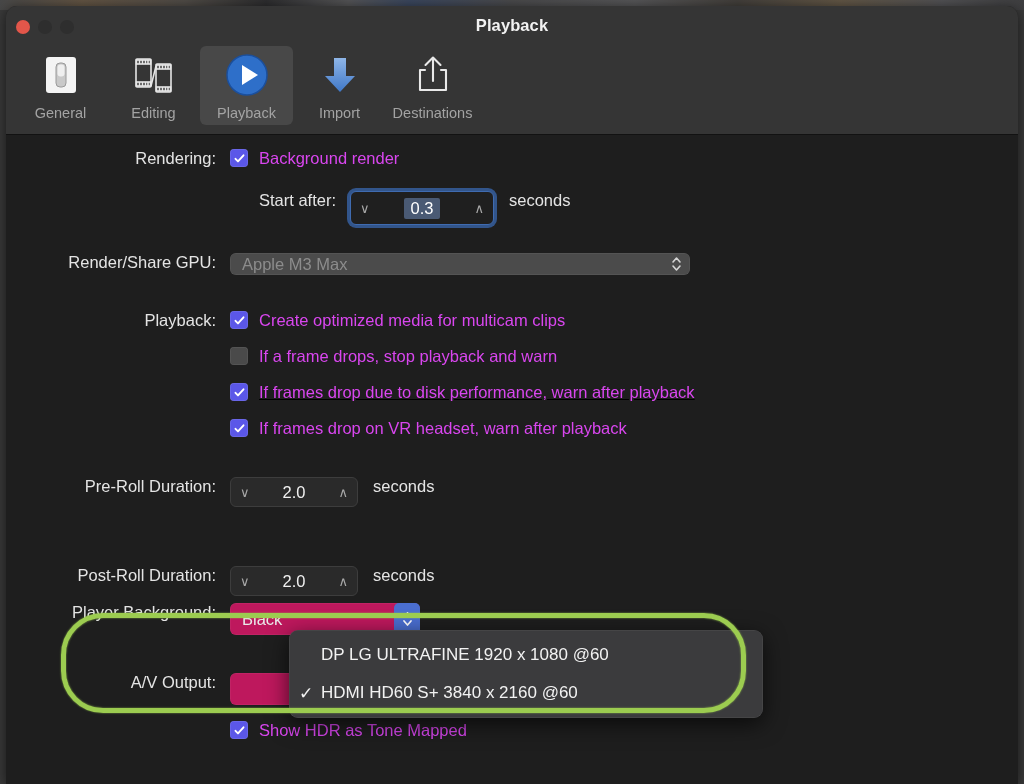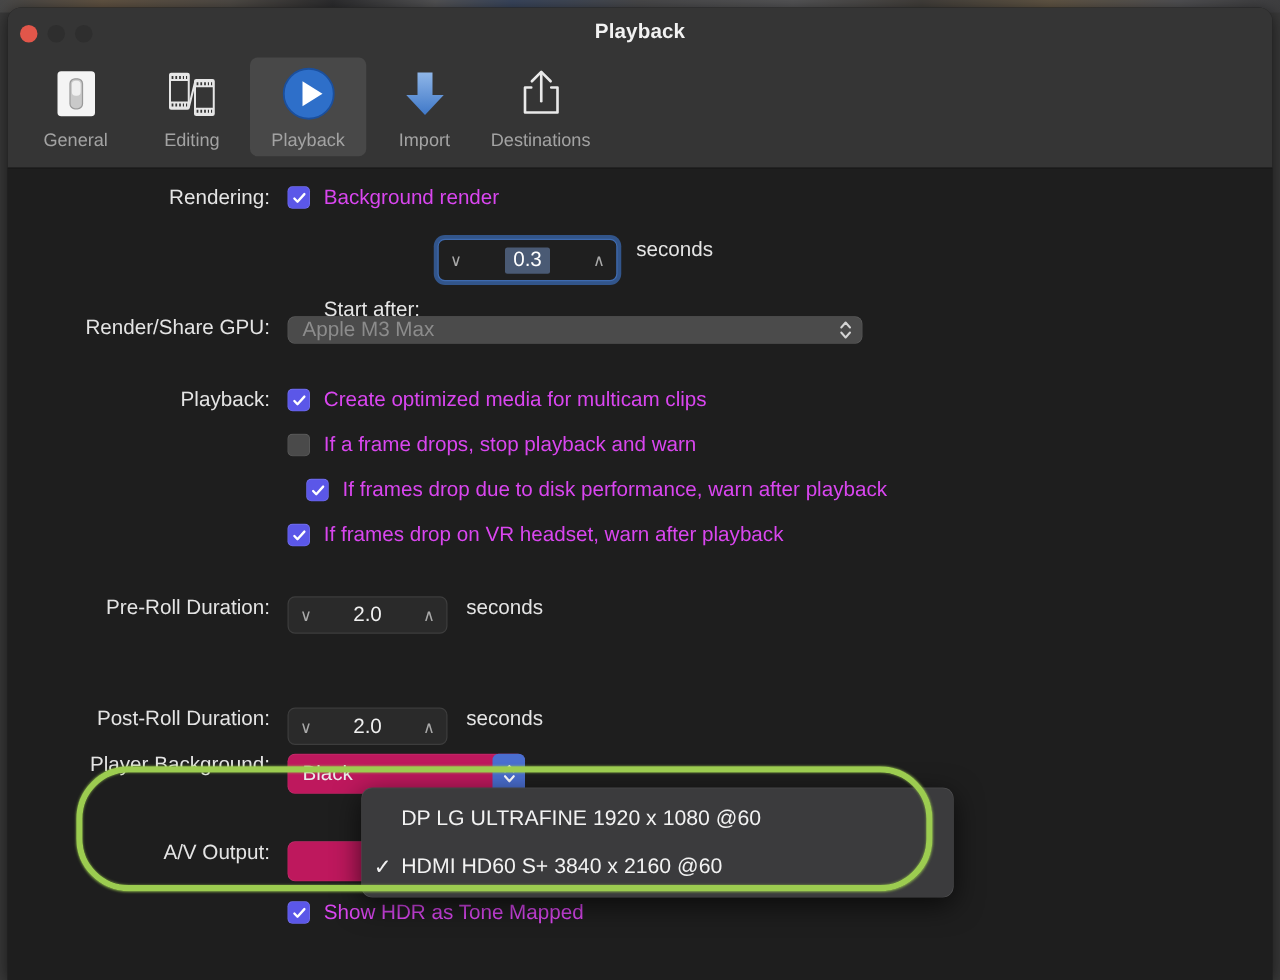--- a/index.html
+++ b/index.html
@@ -260,21 +260,21 @@
       <div class="lbl">Rendering:</div>
       <div class="ck on">
         <svg width="13" height="13" viewBox="0 0 13 13">
             <path d="M2.5 6.8 L5 9.4 L10.5 3.3" fill="none" stroke="#fff" stroke-width="1.9" stroke-linecap="round" stroke-linejoin="round"></path>
           </svg>
       </div>
       <div class="ck-text">Background render</div>
     </div>
 
     <div class="row" style="left:0; top:56px;">
-      <div class="lbl" style="width:330px;margin-top:48px;">Start after:</div>
+      <div class="lbl" style="width:330px;">Start after:</div>
       <div class="stepper focused">
         <span class="chev">∨</span>
         <span class="val">0.3</span>
         <span class="chev">∧</span>
       </div>
       <div class="unit">seconds</div>
     </div>
 
     <div class="row" style="left:0; top:118px;">
       <div class="lbl">Render/Share GPU:</div>
@@ -300,21 +300,21 @@
     </div>
 
     <div class="row" style="left:0; top:212px;">
       <div class="lbl"></div>
       <div class="ck off">
         
       </div>
       <div class="ck-text">If a frame drops, stop playback and warn</div>
     </div>
 
-    <div class="row" style="left:15px; top:248px;">
+    <div class="row" style="left:0; top:248px;text-decoration:underline;">
       <div class="lbl"></div>
       <div class="ck on">
         <svg width="13" height="13" viewBox="0 0 13 13">
             <path d="M2.5 6.8 L5 9.4 L10.5 3.3" fill="none" stroke="#fff" stroke-width="1.9" stroke-linecap="round" stroke-linejoin="round"></path>
           </svg>
       </div>
       <div class="ck-text">If frames drop due to disk performance, warn after playback</div>
     </div>
 
     <div class="row" style="left:0; top:284px;">

